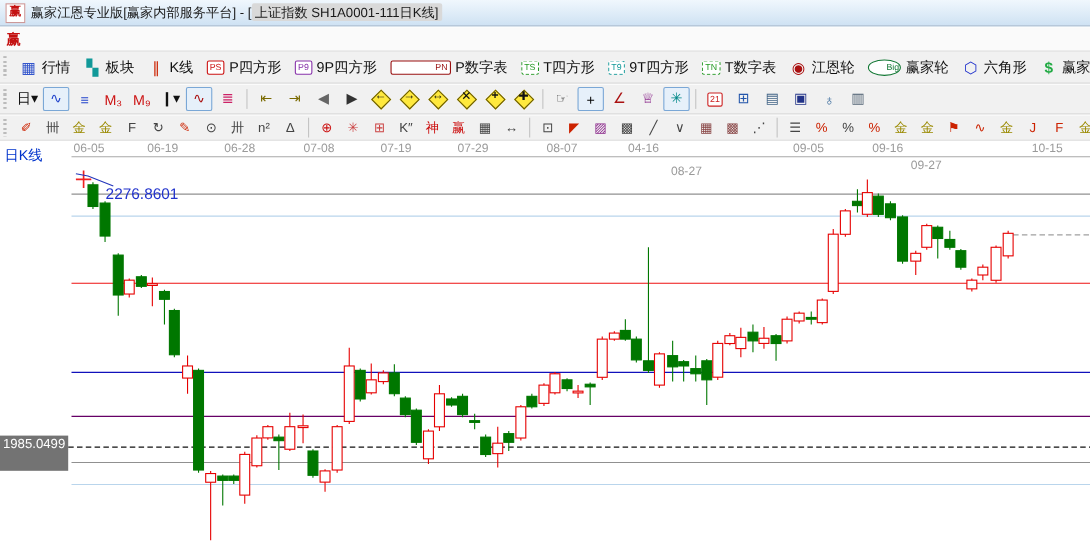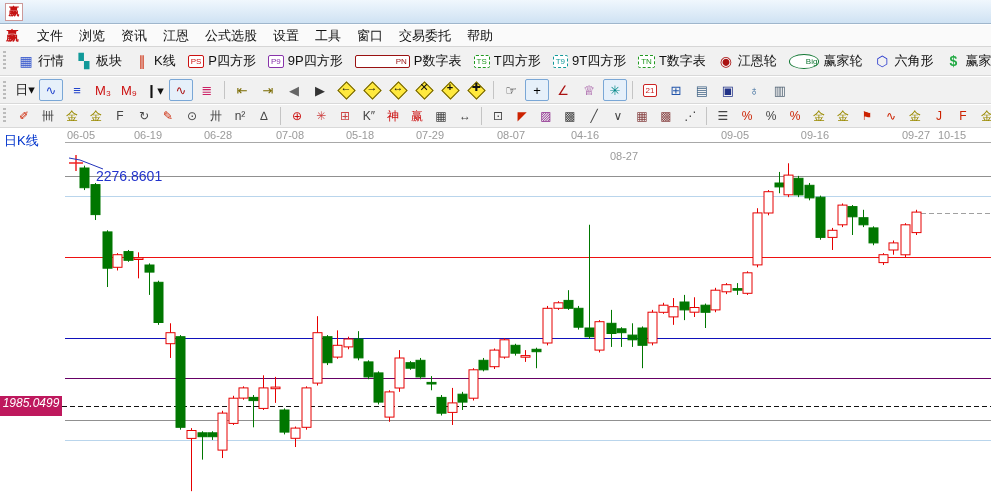--- a/index.html
+++ b/index.html
@@ -42,37 +42,37 @@
   .diamond .dshape{position:absolute;left:4px;top:4px;width:11px;height:11px;background:#ffe93d;
                    border:1px solid #6b5c00;transform:rotate(45deg);}
   .diamond .darrow{position:absolute;left:0;top:1px;width:20px;text-align:center;
                    font-size:11px;color:#111;font-weight:bold;}
   
   .chart{position:absolute;left:0;top:128px;width:991px;height:364px;background:#fff;}
   .chart svg{position:absolute;left:0;top:0;}
   .datelabel{position:absolute;top:1px;width:44px;text-align:center;font-size:11px;color:#9a9a9a;}
   .modelabel{position:absolute;left:4px;top:4px;font-size:13px;color:#0033cc;}
   .priceanno{position:absolute;left:96px;top:40px;font-size:14px;color:#2233cc;}
-  .lefttag{position:absolute;left:0px;top:268px;width:62px;height:20px;background:#be185d;
-           color:#fff;font-size:12px;line-height:15px;text-align:center;font-style:italic;}
+  .lefttag{position:absolute;left:0px;top:268px;width:62px;height:32px;background:#737373;
+           color:#fff;font-size:12px;line-height:15px;text-align:center;}
   .watermark{position:absolute;left:828px;top:318px;width:164px;font-size:28px;font-weight:bold;
              color:#e03030;font-family:"DejaVu Serif","Liberation Serif",serif;letter-spacing:2px;}
 </style>
 </head>
 <body>
 
 <div class="window">
 
   <div class="titlebar">
     <span class="appicon">赢</span>
+    <span class="titletext"><span>赢家江恩专业版[赢家内部服务平台] - [</span><span class="docpart">上证指数  SH1A0001-111日K线]</span></span>
   </div>
 
   <div class="menubar">
     <span class="menulogo">赢</span>
-    <span id="menu-items"><span class="menuitem">文件</span><span class="menuitem">浏览</span><span class="menuitem">资讯</span><span class="menuitem">江恩</span><span class="menuitem">公式选股</span><span class="menuitem">设置</span><span class="menuitem">工具</span><span class="menuitem">窗口</span><span class="menuitem">交易委托</span><span class="menuitem">帮助</span></span>
   </div>
 
   <div class="toolbar tb1">
     <span class="grip"></span>
     <span id="tb1-items" style="display:flex;align-items:center;">
         <span class="tbtn">
           <span class="ticon" style="color: rgb(51, 85, 204);">▦</span>
           <span class="tlabel">行情</span>
         </span>
         <span class="tbtn">
@@ -549,28 +549,28 @@
           <line x1="69" y1="35" x2="83" y2="35" stroke="#ee2222" stroke-width="1.5"></line>
           <line x1="76" y1="27" x2="76" y2="43" stroke="#ee2222" stroke-width="1.5"></line>
           <polyline points="69,30 80,32 103,41" fill="none" stroke="#2233bb"></polyline>
         </g>
       </svg>
     <div id="datebar">
         <div class="datelabel" style="left: 59px;">06-05</div>
         <div class="datelabel" style="left: 126px;">06-19</div>
         <div class="datelabel" style="left: 196px;">06-28</div>
         <div class="datelabel" style="left: 268px;">07-08</div>
-        <div class="datelabel" style="left: 338px;">05-18</div>
+        <div class="datelabel" style="left: 338px;">07-19</div>
         <div class="datelabel" style="left: 408px;">07-29</div>
         <div class="datelabel" style="left: 489px;">08-07</div>
         <div class="datelabel" style="left: 563px;">04-16</div>
         <div class="datelabel" style="left: 602px; margin-top: 21px;">08-27</div>
         <div class="datelabel" style="left: 713px;">09-05</div>
-        <div class="datelabel" style="left: 785px; text-align: right;">09-16</div>
-        <div class="datelabel" style="left: 894px;">09-27</div>
+        <div class="datelabel" style="left: 785px;">09-16</div>
+        <div class="datelabel" style="left: 820px; margin-top: 16px;">09-27</div>
         <div class="datelabel" style="left: 930px;">10-15</div>
       </div>
     <div class="modelabel">日K线</div>
     <div class="priceanno">2276.8601</div>
     <div class="lefttag">1985.0499</div>
   </div>
 
 </div>
 
 </body></html>

